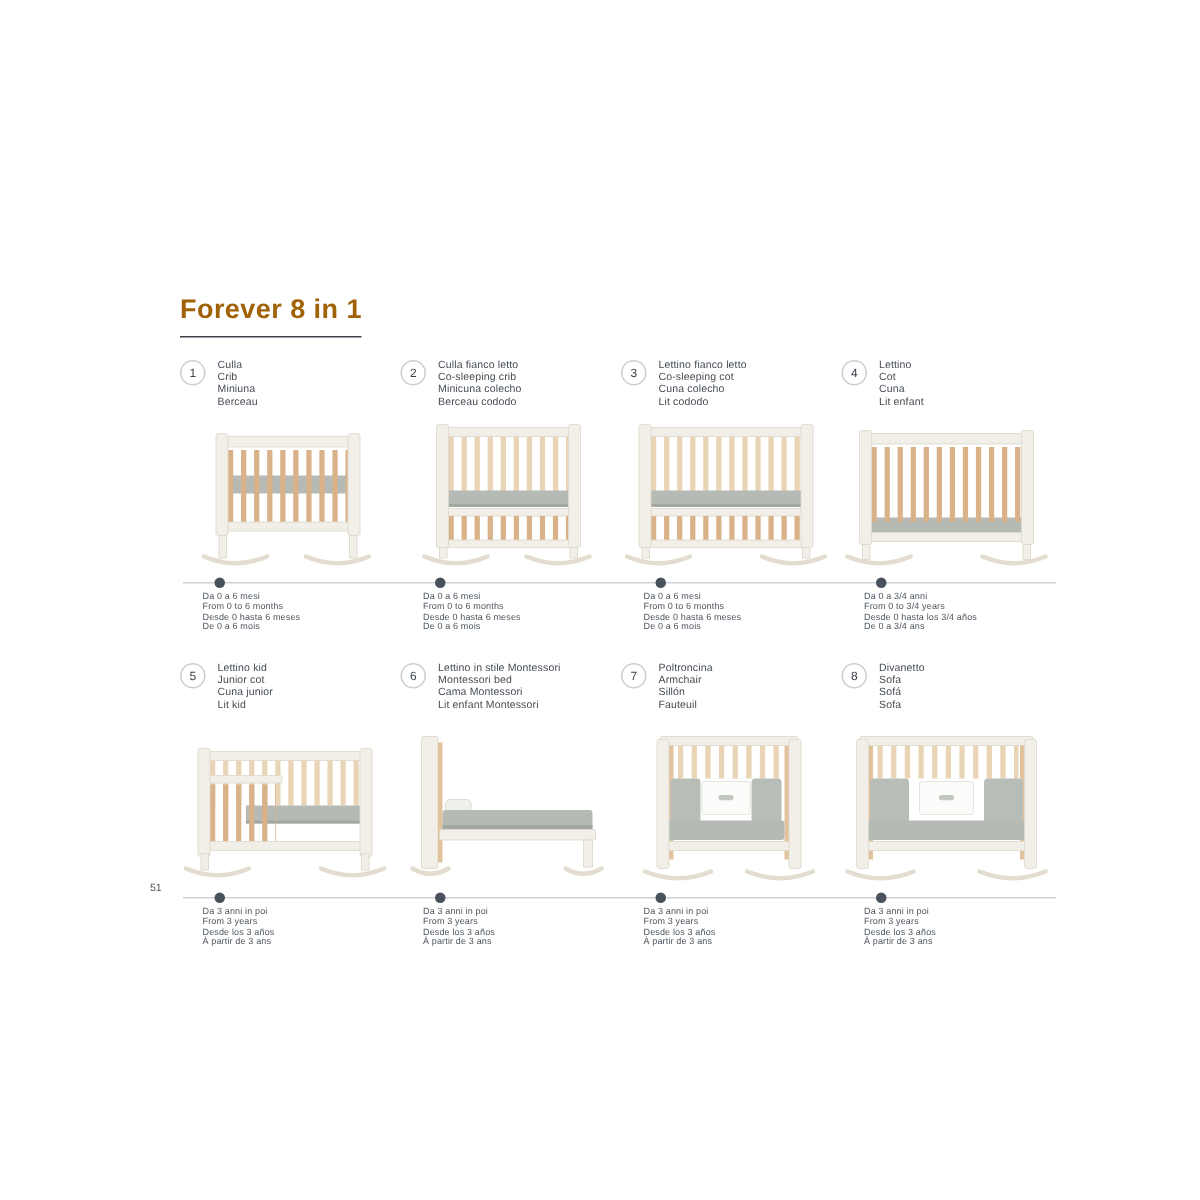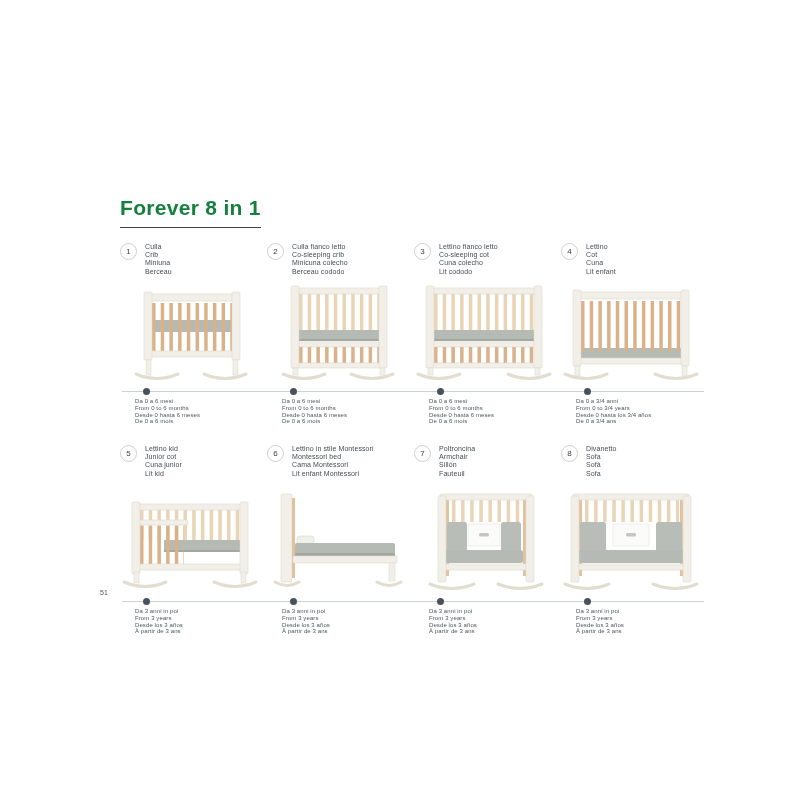--- a/index.html
+++ b/index.html
@@ -1,18 +1,18 @@
 <!DOCTYPE html>
 <html><head>
 <meta charset="utf-8">
 <style>
   html,body{margin:0;padding:0;background:#ffffff;}
   body{width:800px;height:800px;position:relative;font-family:"Liberation Sans",sans-serif;overflow:hidden;}
   .content{position:absolute;left:120px;top:196px;width:582px;}
-  h1.title{margin:0 0 14px 0;display:inline-block;font-size:21px;font-weight:bold;color:#15803d;letter-spacing:.3px;border-bottom:1px solid #3c434b;padding-bottom:7px;}
+  h1.title{margin:0 0 14px 0;display:inline-block;font-size:18px;font-weight:bold;color:#a16207;letter-spacing:.3px;border-bottom:1px solid #3c434b;padding-bottom:7px;}
   .cardrow{display:grid;grid-template-columns:repeat(4,1fr);column-gap:6px;}
   .card{display:flex;flex-direction:column;}
   .head{display:flex;gap:8px;align-items:flex-start;min-height:36px;}
   .num{flex:0 0 auto;width:15px;height:15px;border:1px solid #cfcfca;border-radius:50%;background:#fff;color:#3c434b;font-size:8px;line-height:15px;text-align:center;margin-top:1px;}
   .names{font-size:7px;line-height:8.2px;color:#454c54;letter-spacing:.1px;margin-top:1px;}
   .illus{height:106px;display:flex;align-items:flex-end;}
   .row2 .illus{height:114px;}
   .ageband{position:relative;height:44px;margin-top:4px;}
   .ageline{position:absolute;left:2px;right:-2px;top:3px;border-top:1px solid #ccd1d5;}
   .agecols{display:grid;grid-template-columns:repeat(4,1fr);column-gap:6px;height:100%;}

